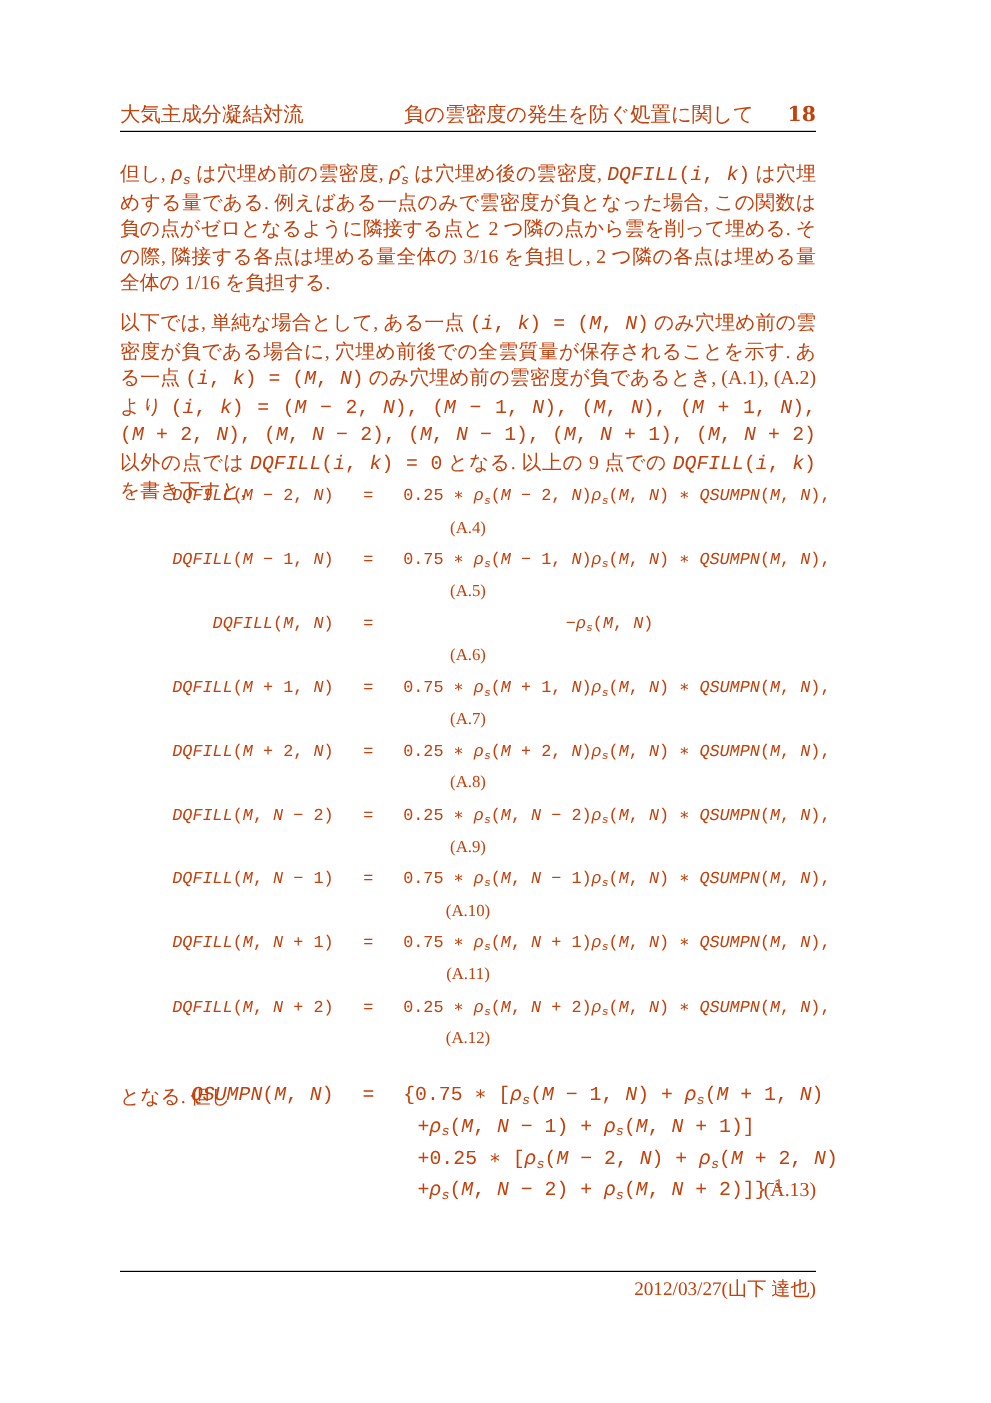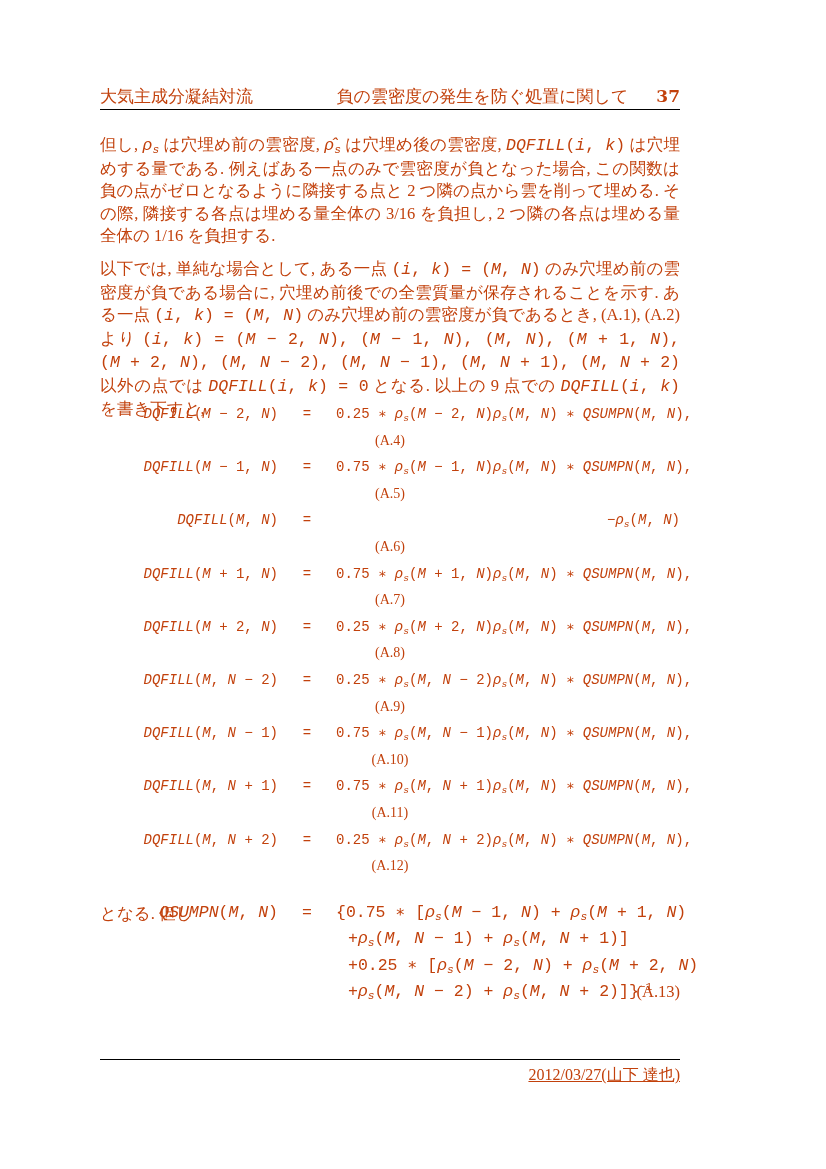--- a/index.html
+++ b/index.html
@@ -43,50 +43,50 @@
   sub{vertical-align:-0.28em;}
   sup{vertical-align:0.55em;}
   
   .equations{
     position:absolute;left:100px;top:401px;width:580px;
     font-size:14px;line-height:26.6px;
   }
   .eq-row{display:grid;grid-template-columns:178px 58px auto;}
   .eq-lhs{text-align:right;white-space:nowrap;}
   .eq-rel{text-align:center;}
-  .eq-rhs{text-align:right;white-space:nowrap;}
+  .eq-rhs{text-align:center;white-space:nowrap;}
   .eq-tagrow{text-align:center;}
   
   .qsumpn{
     position:absolute;left:100px;top:900px;width:580px;
     font-size:16.5px;line-height:26.3px;
     display:grid;grid-template-columns:178px 58px auto;
   }
   .q-lhs{grid-column:1;text-align:right;white-space:nowrap;}
   .q-rel{grid-column:2;text-align:center;}
   .q-lines{grid-column:3;}
   .q-line{white-space:nowrap;}
   .q-line.cont{padding-left:12px;}
   .q-tag{position:absolute;right:0;bottom:0;line-height:26.3px;}
   
   .footer-text{
     position:absolute;left:100px;top:1064px;width:580px;
-    text-align:right;font-size:16px;line-height:22px;white-space:nowrap;text-decoration:underline;
+    text-align:right;font-size:16px;line-height:22px;white-space:nowrap;
   }
 </style>
 </head>
 <body>
 
 <div class="page">
 
   <div class="running-head">
     <span class="rh-left">大気主成分凝結対流</span>
     <span class="rh-spacer"></span>
     <span class="rh-right">負の雲密度の発生を防ぐ処置に関して</span>
-    <span class="rh-num">37</span>
+    <span class="rh-num">18</span>
   </div>
   <div class="rule header-rule"></div>
 
   <p class="para" id="para-1"><span>但し, </span><span class="math"><i>ρ</i><sub><i>s</i></sub></span><span> は穴埋め前の雲密度, </span><span class="math"><i>ρ̂</i><sub><i>s</i></sub></span><span> は穴埋め後の雲密度, </span><span class="math"><i>DQFILL</i>(<i>i</i>, <i>k</i>)</span><span> は穴埋めする量である. 例えばある一点のみで雲密度が負となった場合, この関数は負の点がゼロとなるように隣接する点と 2 つ隣の点から雲を削って埋める. その際, 隣接する各点は埋める量全体の 3/16 を負担し, 2 つ隣の各点は埋める量全体の 1/16 を負担する.</span></p>
 
   <p class="para" id="para-2"><span>以下では, 単純な場合として, ある一点 </span><span class="math">(<i>i</i>, <i>k</i>) = (<i>M</i>, <i>N</i>)</span><span> のみ穴埋め前の雲密度が負である場合に, 穴埋め前後での全雲質量が保存されることを示す. ある一点 </span><span class="math">(<i>i</i>, <i>k</i>) = (<i>M</i>, <i>N</i>)</span><span> のみ穴埋め前の雲密度が負であるとき, (A.1), (A.2) より </span><span class="math">(<i>i</i>, <i>k</i>) = (<i>M</i> − 2, <i>N</i>), (<i>M</i> − 1, <i>N</i>), (<i>M</i>, <i>N</i>), (<i>M</i> + 1, <i>N</i>), (<i>M</i> + 2, <i>N</i>), (<i>M</i>, <i>N</i> − 2), (<i>M</i>, <i>N</i> − 1), (<i>M</i>, <i>N</i> + 1), (<i>M</i>, <i>N</i> + 2)</span><span> 以外の点では </span><span class="math"><i>DQFILL</i>(<i>i</i>, <i>k</i>) = 0</span><span> となる.  以上の 9 点での </span><span class="math"><i>DQFILL</i>(<i>i</i>, <i>k</i>)</span><span> を書き下すと,</span></p>
 
   <div class="equations" id="equations">
       <div class="eq-row">
         <span class="eq-lhs math"><i>DQFILL</i>(<i>M</i> − 2, <i>N</i>)</span>

